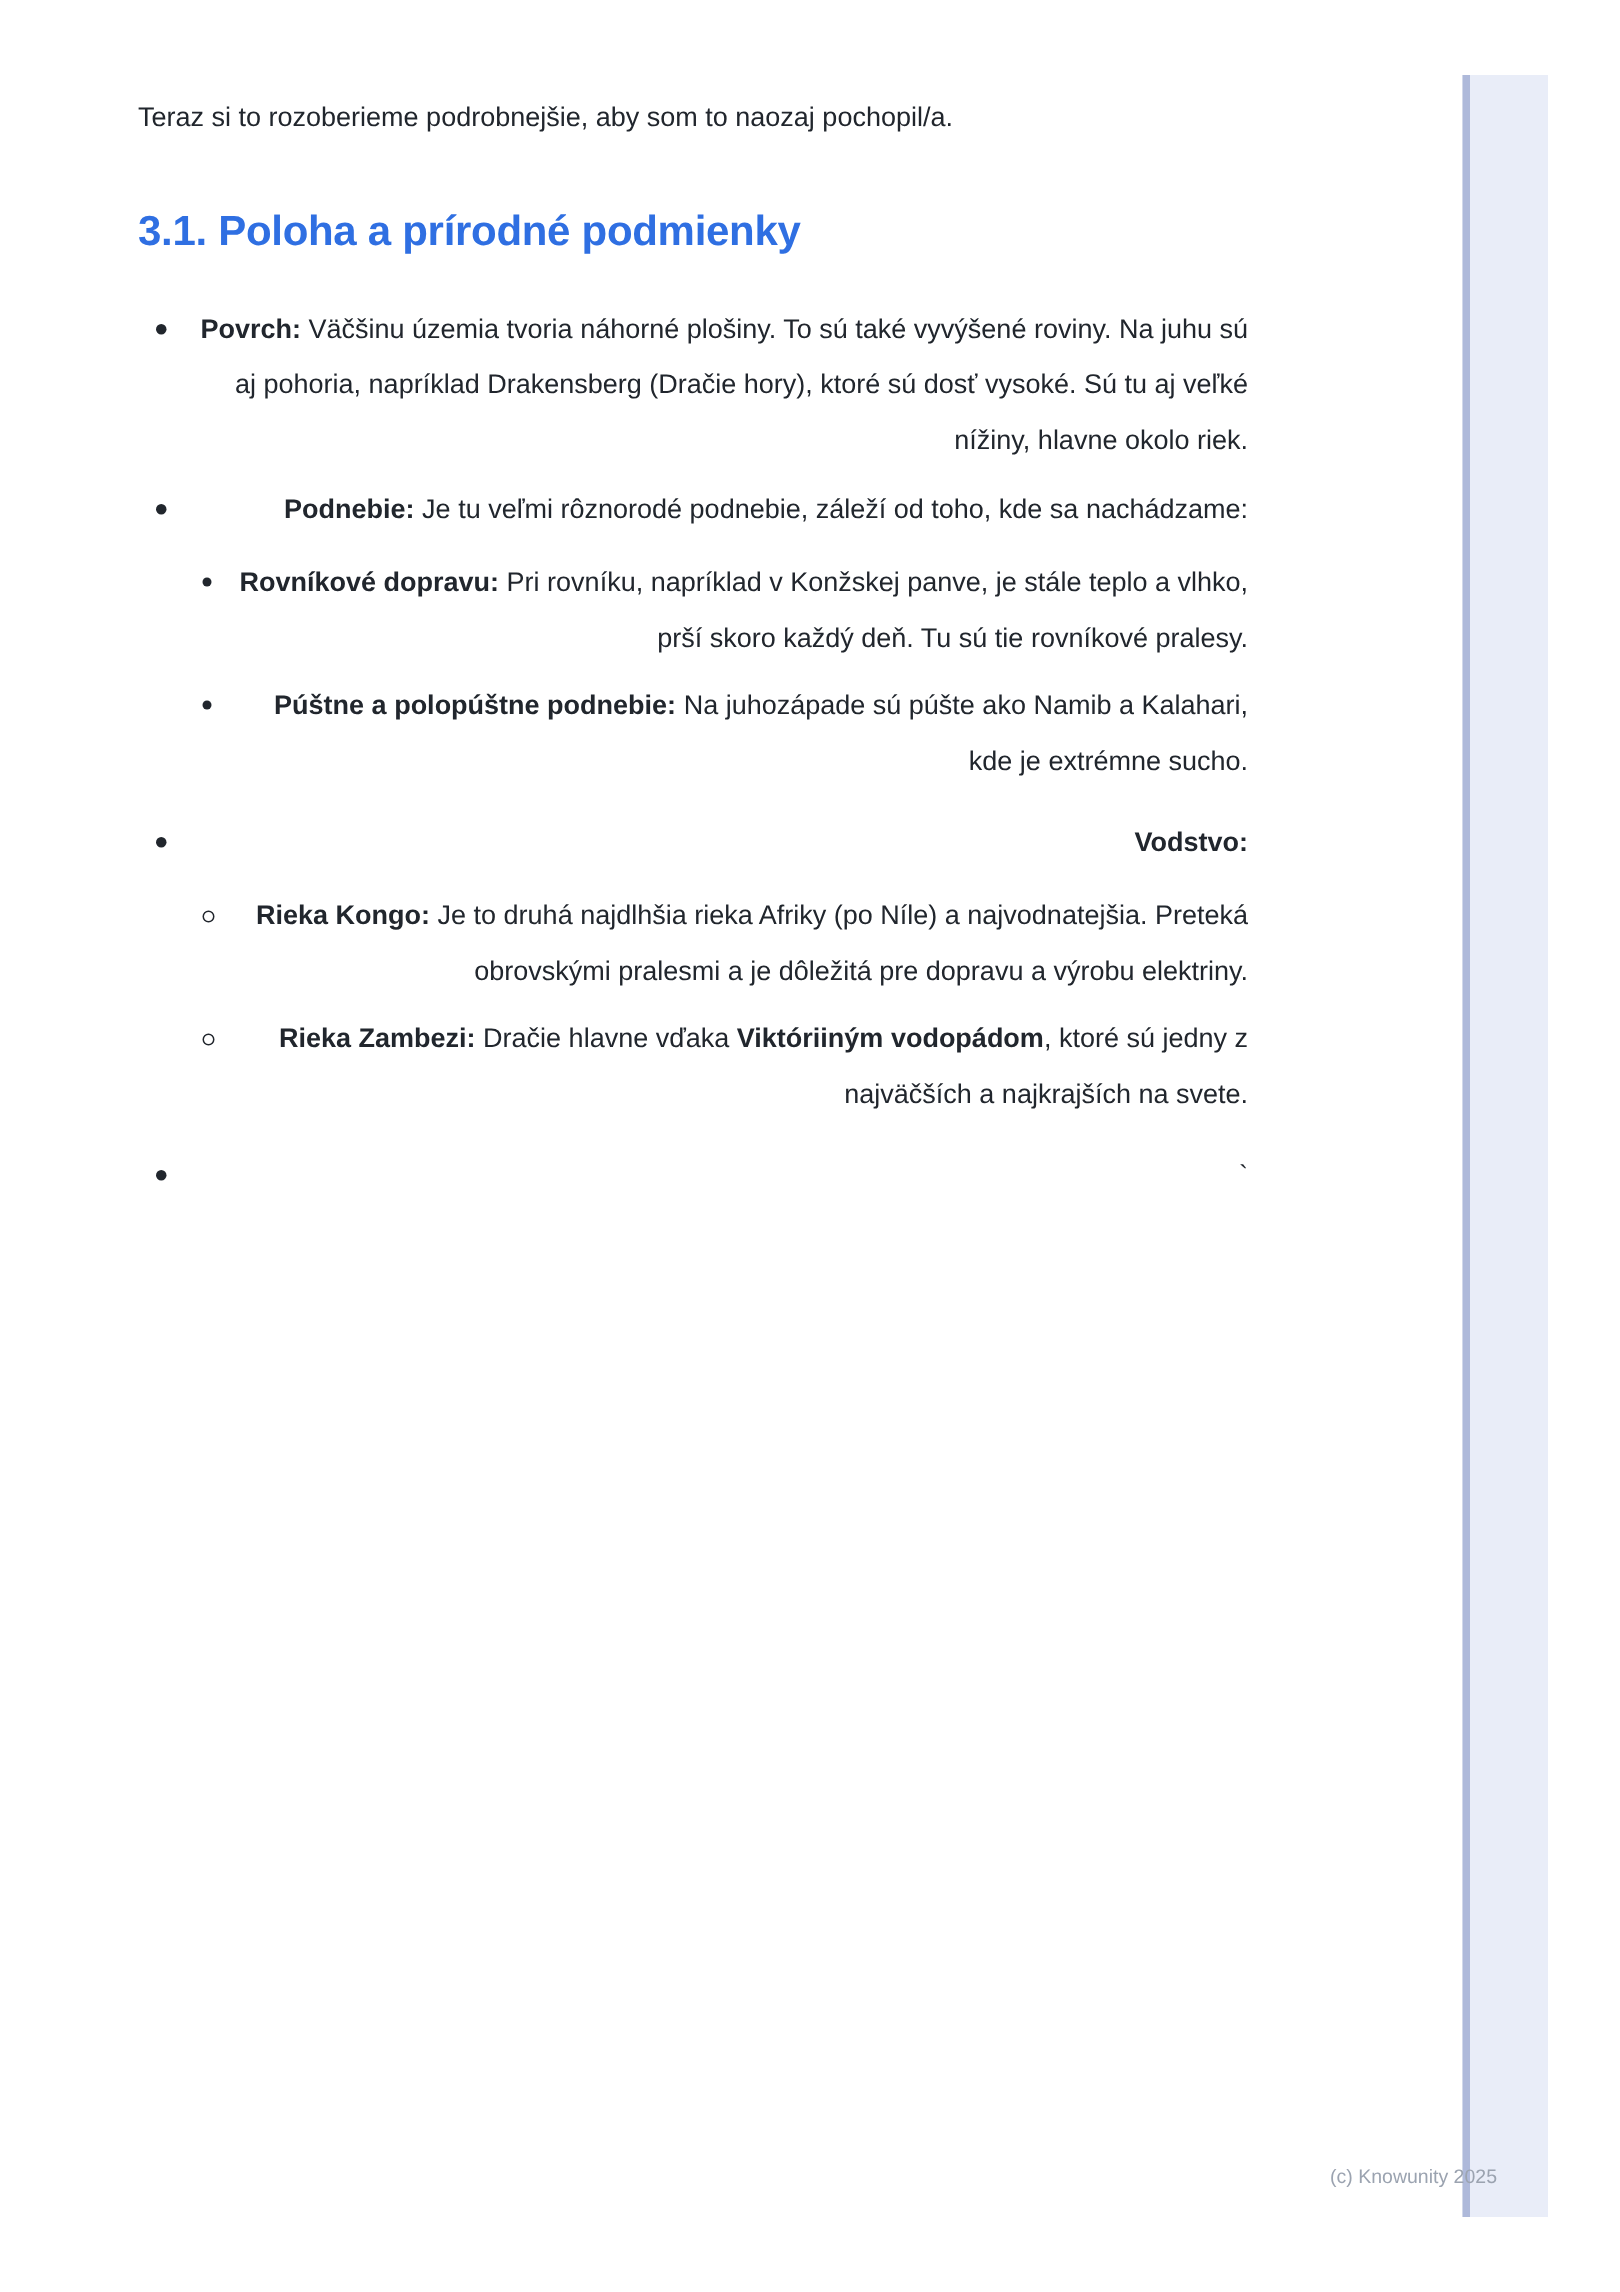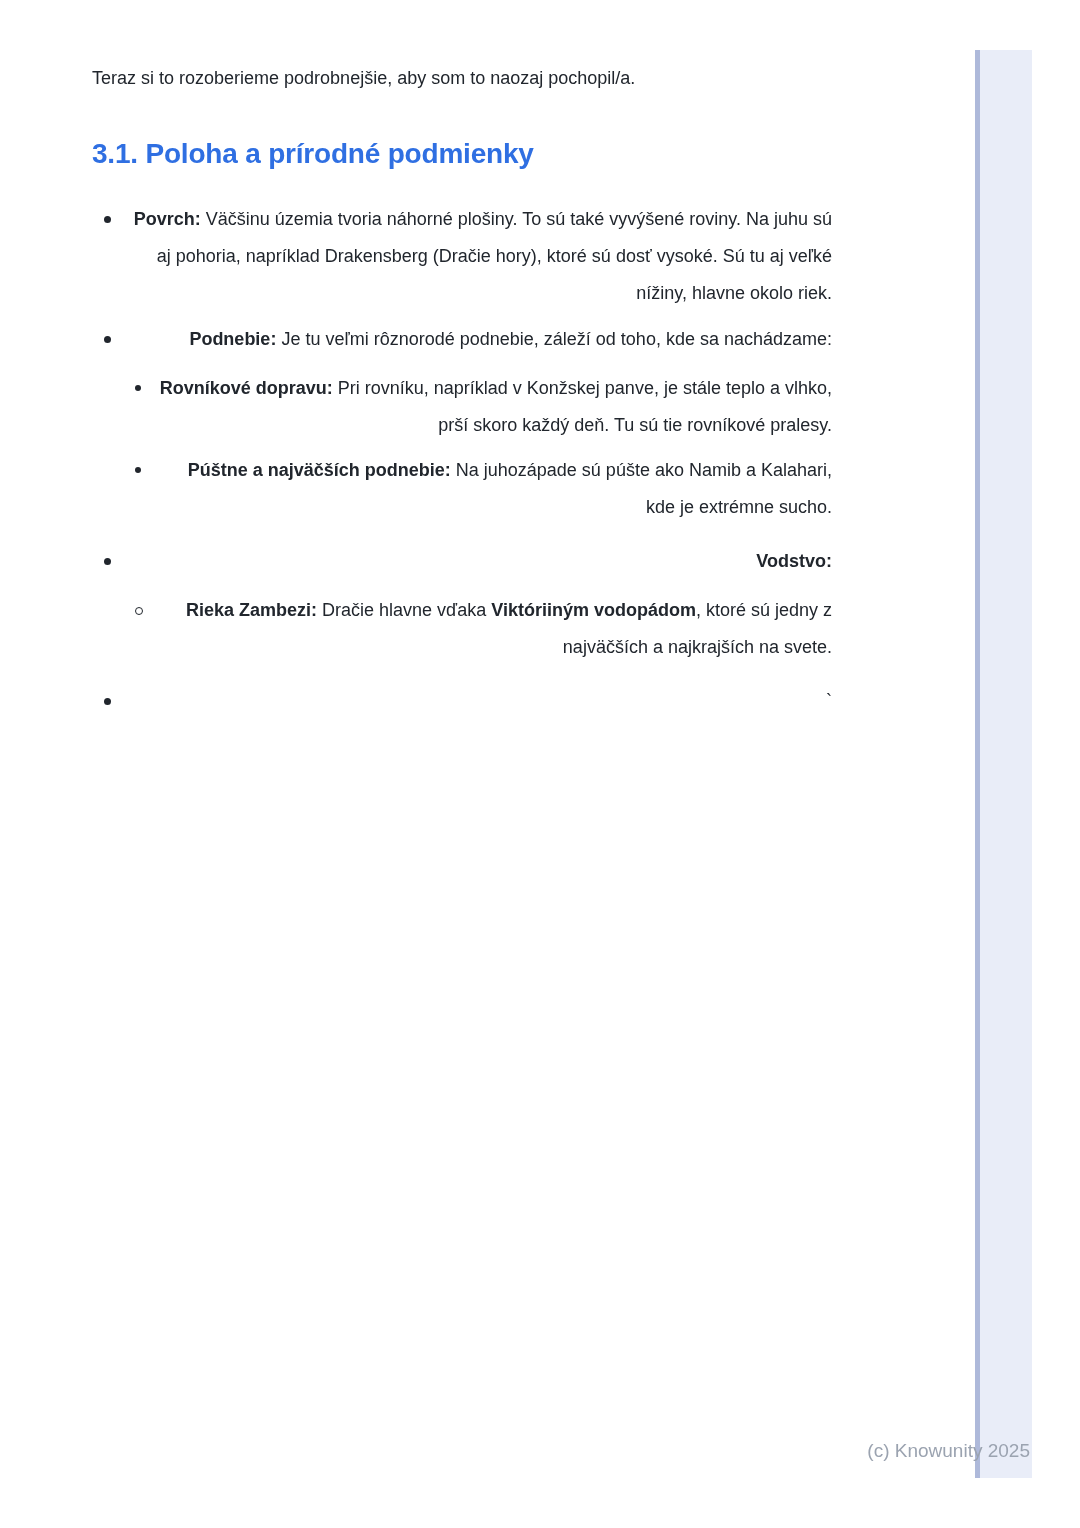--- a/index.html
+++ b/index.html
@@ -71,22 +71,22 @@
     width:8px;height:8px;border-radius:50%;
     border:1.6px solid var(--body-text);
     background:transparent;
     display:block;
   }
   .li-body{flex:1 1 auto;text-align:right;}
   strong{font-weight:700;}
   .footer{
     position:absolute;
     top:1441px;
-    right:50px;
-    font-size:19px;
+    right:82px;
+    font-size:13px;
     line-height:20px;
     color:var(--footer-text);
     z-index:5;
   }
   .scrollbar{
     position:absolute;
     top:50px;
     left:975px;
     width:57px;
     height:1428px;
@@ -137,35 +137,44 @@
             <div class="li-body">
               <strong>Rovníkové dopravu:</strong>
               <span>Pri rovníku, napríklad v Konžskej panve, je stále teplo a vlhko, prší skoro každý deň. Tu sú tie rovníkové pralesy.</span>
             </div>
           </li>
           <li>
             <span class="marker">
                 <span class="dot-sm"></span>
               </span>
             <div class="li-body">
-              <strong>Púštne a najväčších podnebie:</strong>
+              <strong>Púštne a polopúštne podnebie:</strong>
               <span>Na juhozápade sú púšte ako Namib a Kalahari, kde je extrémne sucho.</span>
             </div>
           </li>
         </ul>
       </div>
     </li>
 
     <li>
       <span class="marker">
           <span class="dot"></span>
         </span>
       <div class="li-body">
         <strong>Vodstvo:</strong>
         <ul class="l2">
+          <li>
+            <span class="marker">
+                <span class="ring"></span>
+              </span>
+            <div class="li-body">
+              <strong>Rieka Kongo:</strong>
+              <span>Je to druhá najdlhšia rieka Afriky (po Níle) a najvodnatejšia. Preteká obrovskými pralesmi a je dôležitá pre dopravu a výrobu elektriny.</span>
+            </div>
+          </li>
           <li>
             <span class="marker">
                 <span class="ring"></span>
               </span>
             <div class="li-body">
               <strong>Rieka Zambezi:</strong>
               <span>Dračie hlavne vďaka </span><strong>Viktóriiným vodopádom</strong><span>, ktoré sú jedny z najväčších a najkrajších na svete.</span>
             </div>
           </li>
         </ul>

